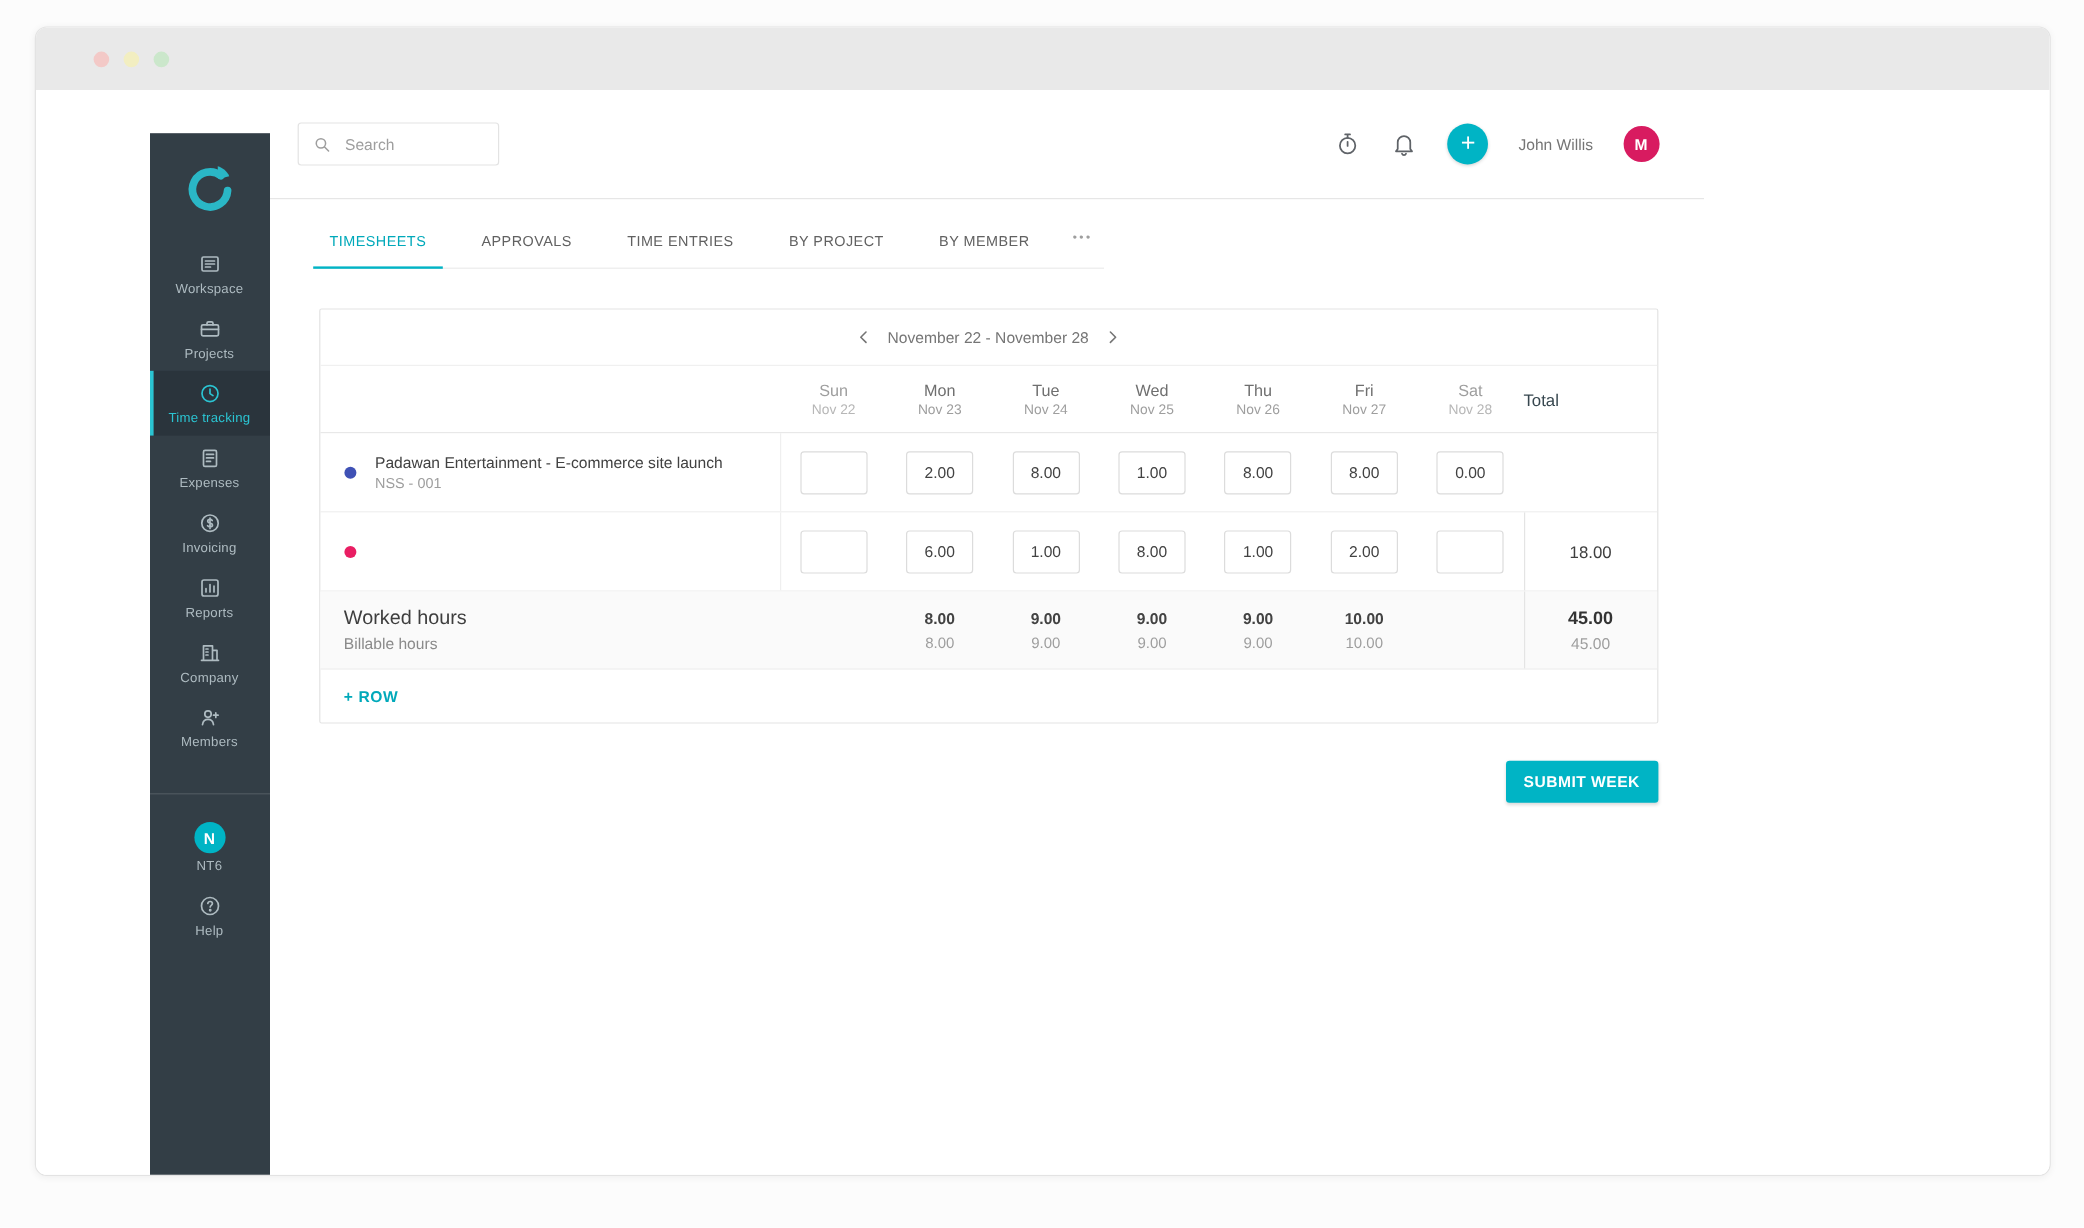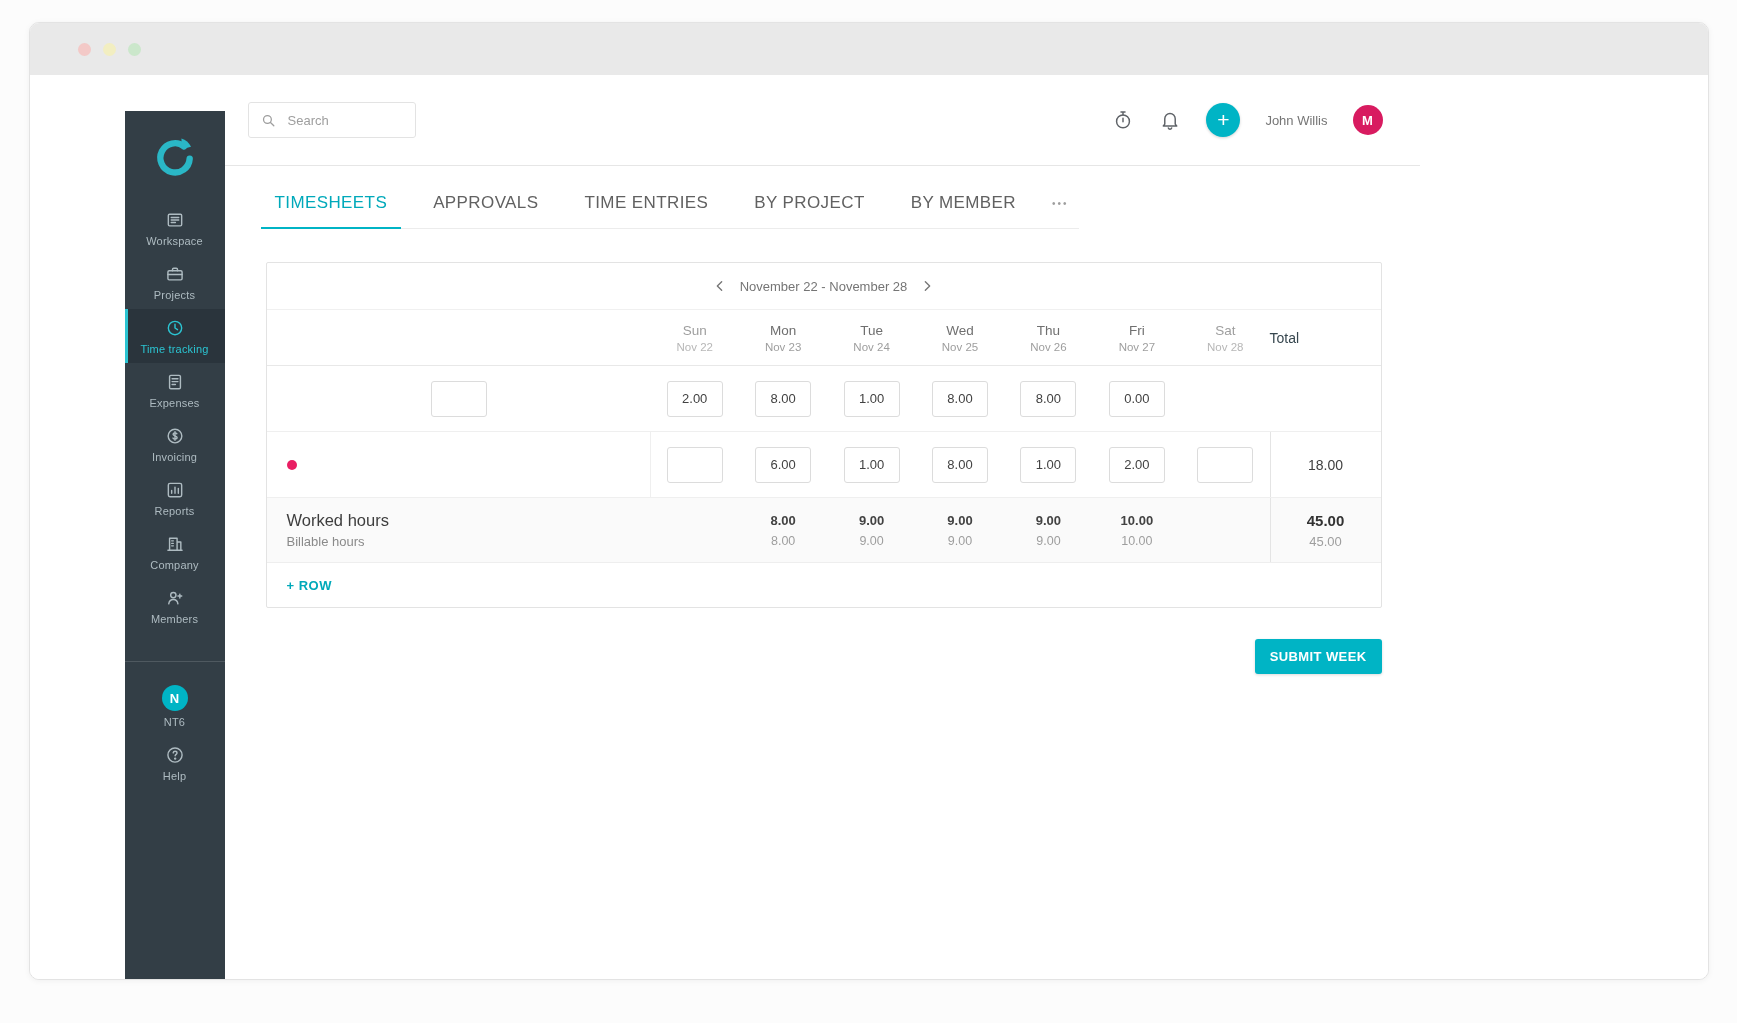--- a/index.html
+++ b/index.html
@@ -105,21 +105,21 @@
   }
 
   
   .tabs {
     display:flex; align-items:flex-end;
     margin:10px 0 0 36px;
     width:fit-content;
     border-bottom:1px solid #ececec;
   }
   .tab {
-    font-size:17px; font-weight:500; letter-spacing:.4px;
+    font-size:12px; font-weight:500; letter-spacing:.4px;
     color:#616161; cursor:pointer;
     padding:17px 14px 14px 14px; margin-right:18px;
     border-bottom:2px solid transparent; margin-bottom:-1px;
   }
   .tab.active { color:#00a9ba; border-bottom-color:#00b4c5; }
   .tab-more {
     color:#9e9e9e; font-size:10px; letter-spacing:2px;
     padding:17px 10px 19px 4px; cursor:pointer;
   }
 
@@ -394,20 +394,27 @@
               <div class="day-date">Nov 27</div>
             </div>
             <div class="day-head weekend">
               <div class="day-name">Sat</div>
               <div class="day-date">Nov 28</div>
             </div>
             <div class="total-head">Total</div>
           </div>
         <div id="sheet-rows">
             <div class="grid sheet-row">
+              <div class="project-cell">
+                <span class="dot" style="background:#3f51b5"></span>
+                <div>
+                  <div class="project-name">Padawan Entertainment - E-commerce site launch</div>
+                  <div class="project-code">NSS - 001</div>
+                </div>
+              </div>
               <div class="input-cell">
                 <input class="hours-input" style="">
               </div>
               <div class="input-cell">
                 <input class="hours-input" value="2.00" style="">
               </div>
               <div class="input-cell">
                 <input class="hours-input" value="8.00" style="">
               </div>
               <div class="input-cell">

